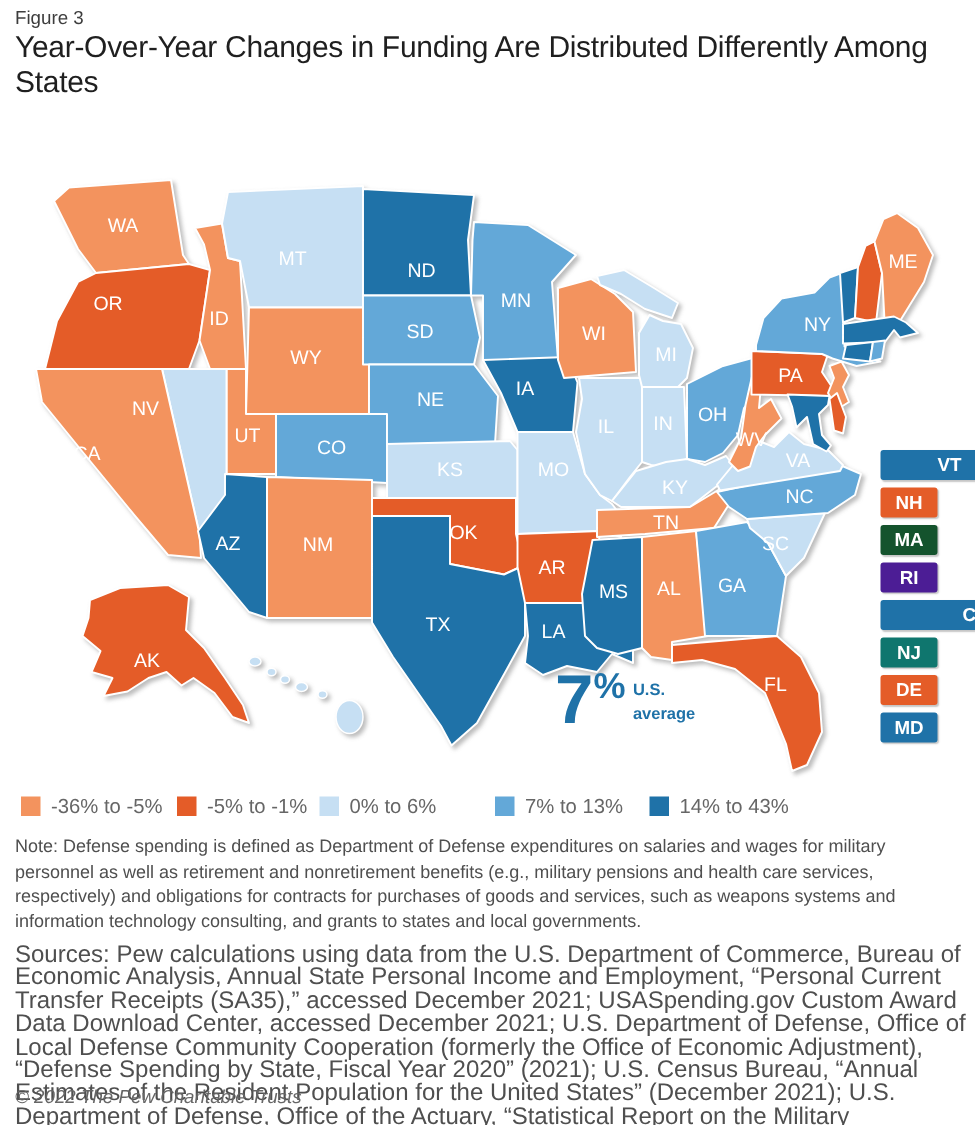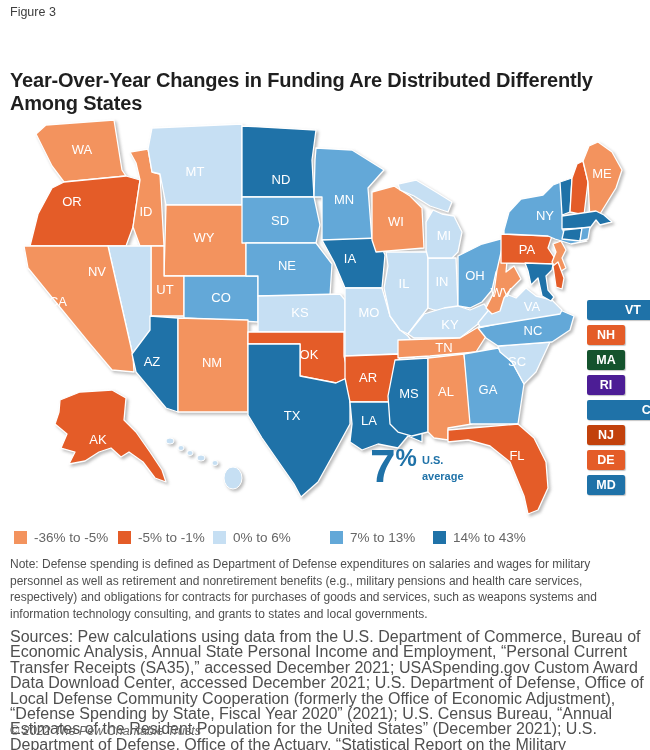--- a/index.html
+++ b/index.html
@@ -1,20 +1,20 @@
 <!DOCTYPE html>
 <html><head>
 <meta charset="utf-8">
 <style>
   html,body{margin:0;padding:0;background:#fff;}
   #page{position:relative;width:650px;height:750px;background:#fff;overflow:hidden;
         font-family:"Liberation Sans", sans-serif;}
   .figure-label{position:absolute;left:10px;top:5px;font-size:12.5px;color:#3d3d3d;}
   .page-title{position:absolute;left:10px;top:21px;width:636px;font-size:20px;line-height:23px;
-              font-weight:700;color:#1f1f1f;letter-spacing:-0.2px;margin-top:48px;}
+              font-weight:400;color:#1f1f1f;letter-spacing:-0.2px;}
   .page-subtitle{position:absolute;left:10px;top:74px;width:636px;font-size:16px;color:#2e2e2e;}
   #map-wrap{position:absolute;left:0;top:108px;width:650px;height:425px;}
   #us-map{position:absolute;left:0;top:0;}
   #us-map g.states{filter:drop-shadow(2px 2px 1.5px rgba(80,80,80,.38));}
   #us-map polygon{stroke:#fff;stroke-width:1.3;stroke-linejoin:round;}
   #us-map text{font-family:"Liberation Sans",sans-serif;font-size:13px;fill:#fff;
                text-anchor:middle;dominant-baseline:middle;}
   #small-boxes{position:absolute;left:587px;top:192px;width:38px;}
   .small-box{width:38px;height:20px;margin-bottom:5px;border-radius:2px;display:flex;
              align-items:center;justify-content:center;color:#fff;font-size:12.5px;font-weight:700;
@@ -140,21 +140,21 @@
         <text x="602" y="175">ME</text>
         <text x="98" y="441">AK</text>
         <text x="201" y="485" fill="#9b9b9b">HI</text>
       </svg>
     <div id="small-boxes">
         <div class="small-box" style="background: rgb(31, 114, 168); padding-left: 27px;">VT</div>
         <div class="small-box" style="background: rgb(228, 92, 40);">NH</div>
         <div class="small-box" style="background: #14532d;">MA</div>
         <div class="small-box" style="background: #4c1d95;">RI</div>
         <div class="small-box" style="background: rgb(31, 114, 168); padding-left: 44px;">CT</div>
-        <div class="small-box" style="background: #c2410c; text-align: right;">NJ</div>
+        <div class="small-box" style="background: #0f766e; text-align: right;">NJ</div>
         <div class="small-box" style="background: rgb(228, 92, 40);">DE</div>
         <div class="small-box" style="background: rgb(31, 114, 168);">MD</div>
       </div>
     <div id="us-average">
       <span class="val">7</span>
       <span class="pct">%</span>
       <span class="cap">
         <span>U.S.</span><br>
         <span>average</span>
       </span>

